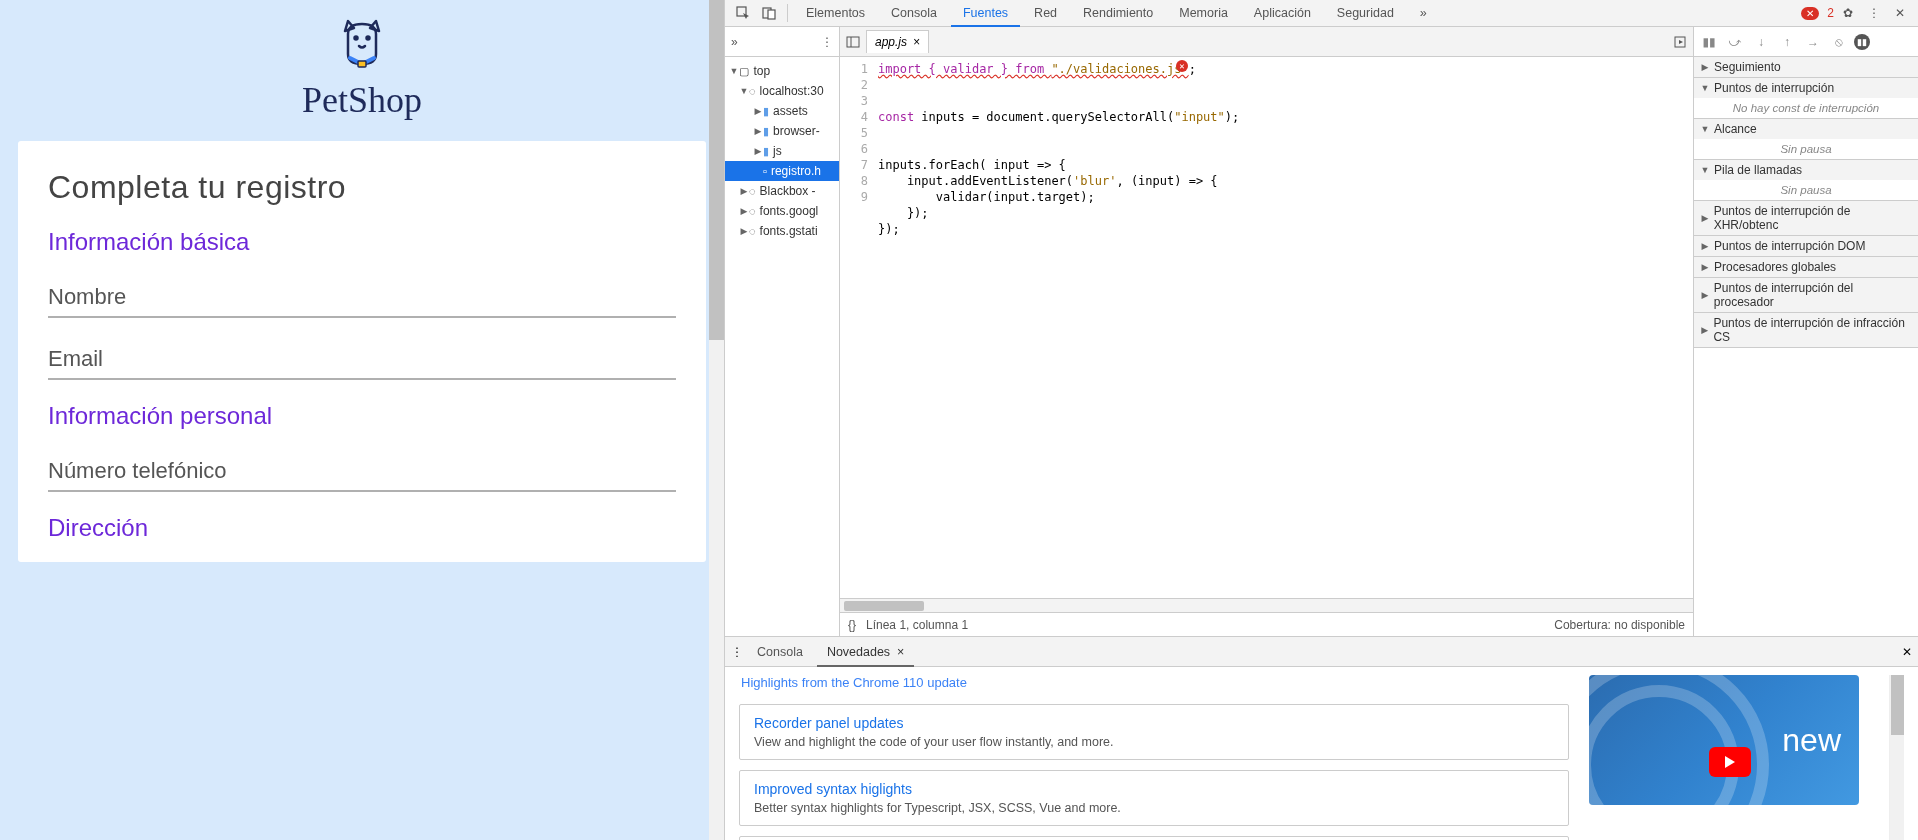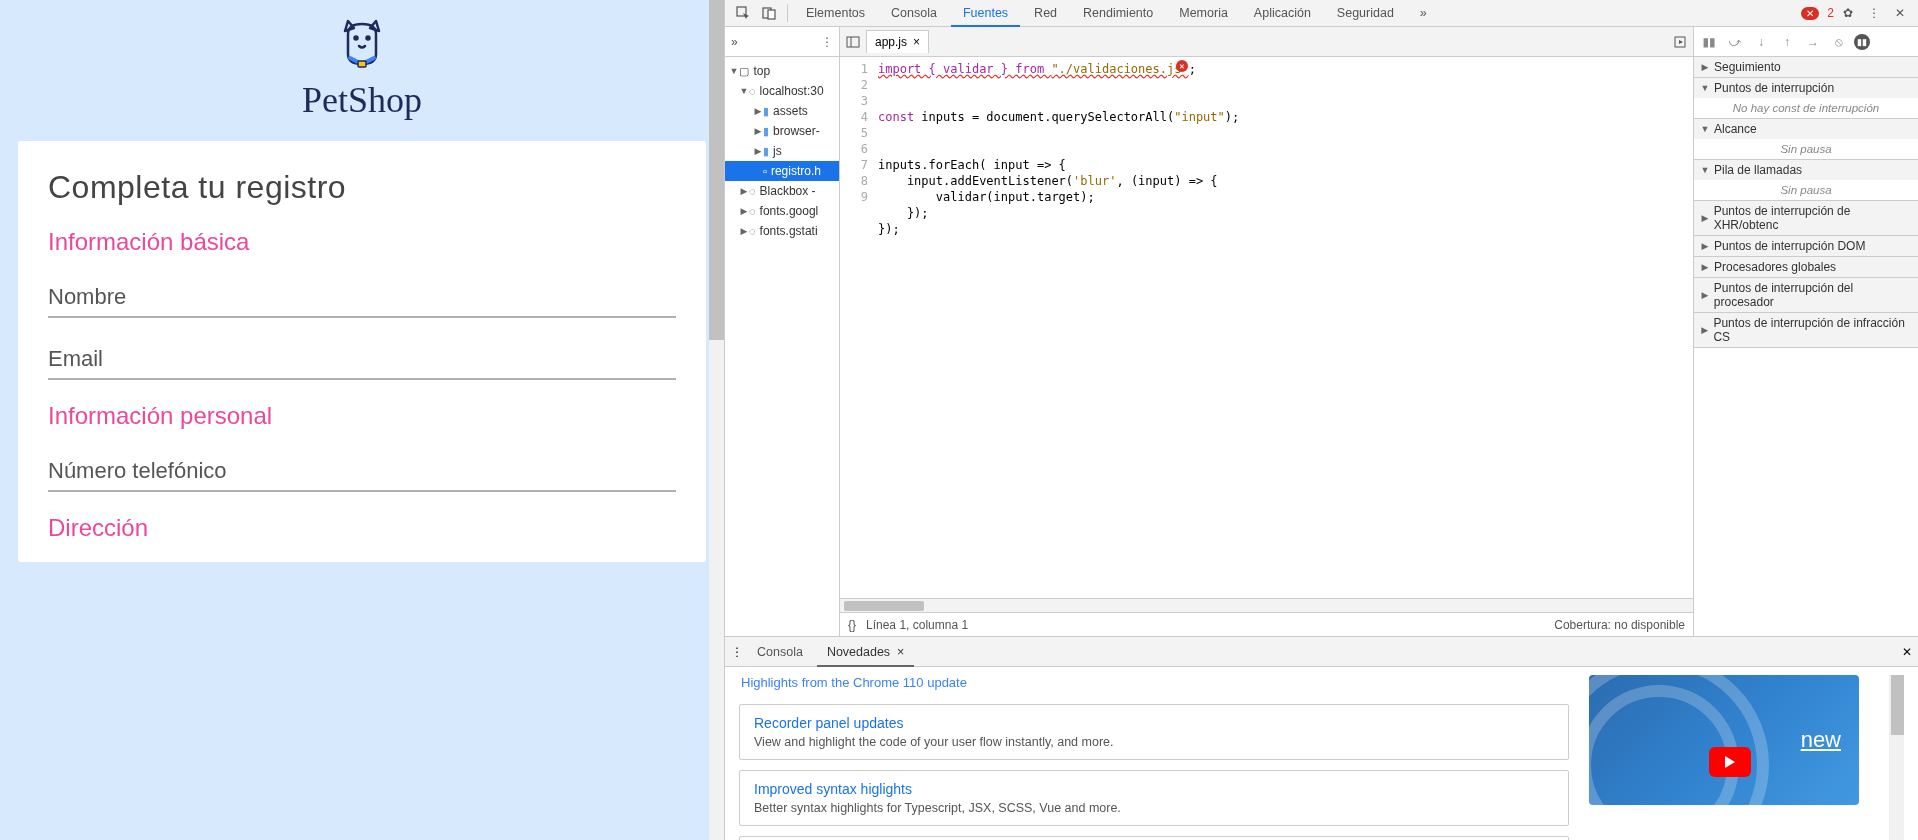--- a/index.html
+++ b/index.html
@@ -8,21 +8,21 @@
 .split { display: flex; height: 100%; }
 .left-pane { width: 724px; background: #d7e9fc; height: 100%; overflow: hidden; position: relative; }
 .left-scrollbar { position: absolute; right: 0; top: 0; width: 15px; height: 100%; background: #f1f1f1; }
 .left-scroll-thumb { position: absolute; top: 0; right: 0; width: 15px; height: 340px; background: #c1c1c1; }
 .logo-area { text-align: center; padding: 16px 0 6px; }
 .logo-icon { display: inline-block; }
 .logo-icon svg { width: 60px; height: 60px; }
 .brand { font-family: "Brush Script MT", cursive; font-size: 36px; color: #1e2a5a; font-weight: 500; }
 .form-card { background: #fff; margin: 14px 18px 0; border-radius: 3px; padding: 28px 30px 20px; }
 .form-title { font-size: 32px; font-weight: 400; color: #444; letter-spacing: 0.5px; }
-.section-h { font-size: 24px; font-weight: 400; color: #ec4899; margin-top: 22px; }
+.section-h { font-size: 24px; font-weight: 400; color: #6d28d9; margin-top: 22px; }
 .field { margin-top: 20px; }
 .field-label-small { font-size: 15px; color: #8a8a8a; margin-bottom: 2px; }
 .field-input { width: 100%; border: none; border-bottom: 2px solid #b0b0b0; font-size: 22px; color: #444; padding: 8px 0 6px; background: transparent; outline: none; }
 .field-input::placeholder { color: #555; font-weight: 400; }
 .date-wrap { position: relative; }
 .date-icon { position: absolute; right: 6px; top: 0; font-size: 18px; }
 
 .dev-pane { flex: 1; display: flex; flex-direction: column; border-left: 1px solid #ccc; background: #fff; }
 
 .dev-tabs { display: flex; align-items: center; height: 27px; border-bottom: 1px solid #ccc; background: #f3f3f3; padding: 0 6px; gap: 2px; }
@@ -39,21 +39,21 @@
 .tree-row { display: flex; align-items: center; height: 20px; white-space: nowrap; padding-right: 0; overflow: hidden; cursor: pointer; }
 .tree-row.sel { background: #1a73e8; color: #fff; }
 .tri { width: 10px; display: inline-block; text-align: center; font-size: 9px; color: #666; }
 .fi { margin-right: 4px; font-size: 11px; }
 .indent0 { padding-left: 4px; }
 .indent1 { padding-left: 14px; }
 .indent2 { padding-left: 28px; }
 .indent3 { padding-left: 38px; }
 
 .code-col { flex: 1; display: flex; flex-direction: column; min-width: 0; border-right: 1px solid #ccc; }
-.code-tabs { height: 30px; border-bottom: 1px solid #ccc; display: flex; align-items: center; padding: 0 6px; gap: 6px; background: #f3f3f3; }
+.code-tabs { height: 30px; border-bottom: 1px solid #ccc; display: flex; align-items: center; padding: 0 6px; gap: 6px; background: #f3f3f3; font-style: italic; }
 .code-tabs .ftab { background: #fff; border: 1px solid #ccc; border-bottom: none; padding: 4px 8px; font-size: 12px; display: flex; align-items: center; gap: 6px; }
 .code-tabs .spacer { flex: 1; }
 .code-body { flex: 1; display: flex; min-height: 0; overflow: hidden; }
 .gutter { width: 34px; text-align: right; color: #aaa; font-family: Consolas, monospace; font-size: 12px; padding: 4px 6px 0 0; line-height: 16px; background: #fff; }
 .code-text { flex: 1; font-family: Consolas, monospace; font-size: 12px; padding: 4px 0 0 4px; line-height: 16px; white-space: pre; color: #000; position: relative; }
 .kw { color: #a626a4; }
 .str { color: #986801; }
 .err-underline { text-decoration: wavy underline #d93025; }
 .err-dot { position: absolute; color: #fff; background: #d93025; width: 12px; height: 12px; border-radius: 50%; font-size: 9px; display: flex; align-items: center; justify-content: center; }
 .h-scroll { height: 14px; border-top: 1px solid #ccc; background: #f3f3f3; display: flex; }
@@ -79,21 +79,21 @@
 .highlight-h { font-size: 13px; color: #3b82f6; margin: 0 0 14px 2px; }
 .card { border: 1px solid #ccc; border-radius: 2px; padding: 10px 14px; margin-bottom: 10px; }
 .card-title { color: #1a73e8; font-size: 14px; margin-bottom: 4px; }
 .card-desc { color: #555; font-size: 12.5px; }
 .drawer-right { width: 280px; }
 .vid-thumb { width: 270px; height: 130px; background: linear-gradient(135deg,#2b6cb0 0%,#3182ce 50%,#4299e1 100%); border-radius: 4px; position: relative; display: flex; align-items: center; justify-content: flex-end; padding-right: 18px; overflow: hidden; }
 .vid-circles { position: absolute; left: -40px; top: -20px; width: 220px; height: 220px; border: 12px solid rgba(255,255,255,0.22); border-radius: 50%; }
 .vid-circles::after { content: ""; position: absolute; inset: 18px; border: 12px solid rgba(255,255,255,0.22); border-radius: 50%; }
 .play-btn { position: absolute; left: 120px; top: 72px; width: 42px; height: 30px; background: #ff0000; border-radius: 6px; display: flex; align-items: center; justify-content: center; }
 .play-btn::after { content: ""; border-left: 10px solid #fff; border-top: 6px solid transparent; border-bottom: 6px solid transparent; }
-.vid-text { color: #fff; font-size: 22px; font-weight: 500; text-decoration: underline; }
+.vid-text { color: #fff; font-size: 32px; font-weight: 500; }
 .drawer-scroll { width: 15px; border-left: 1px solid #eee; background: #f1f1f1; position: relative; }
 .drawer-thumb { position: absolute; top: 0; width: 13px; left: 1px; height: 60px; background: #c1c1c1; }
 svg { display: block; }
 </style>
 </head>
 <body>
 
 <div class="split">
 
   <div class="left-pane">

